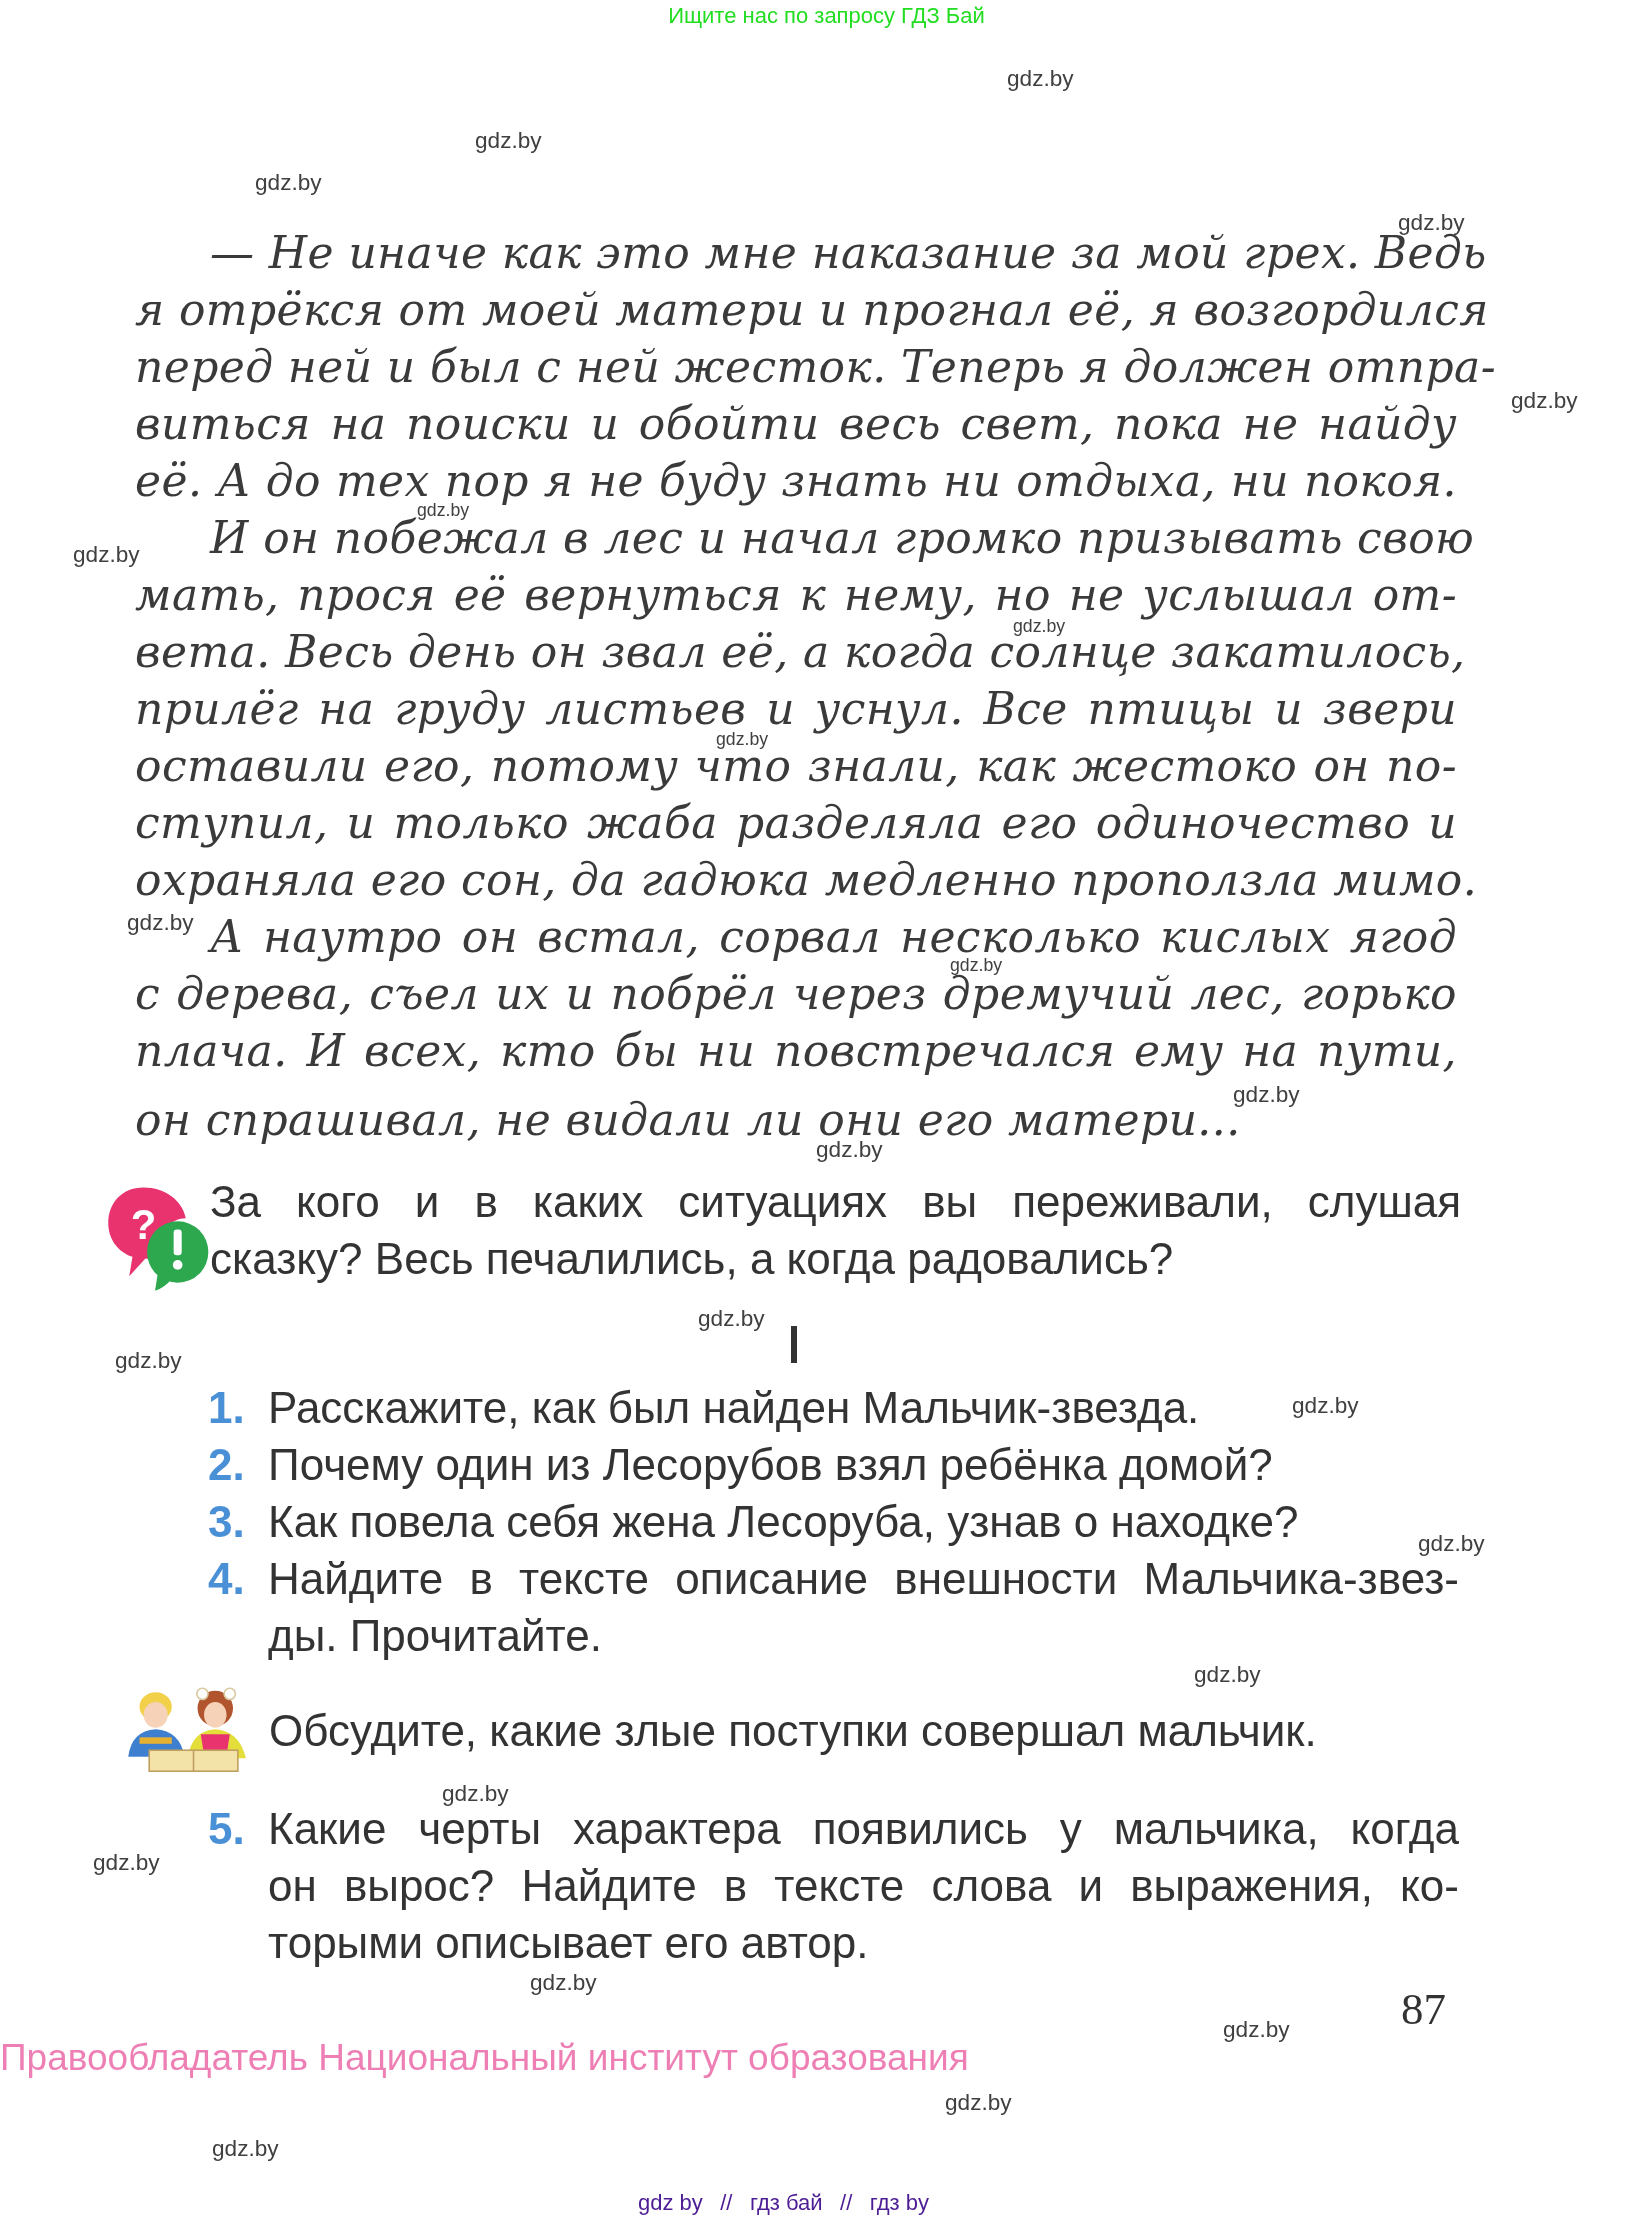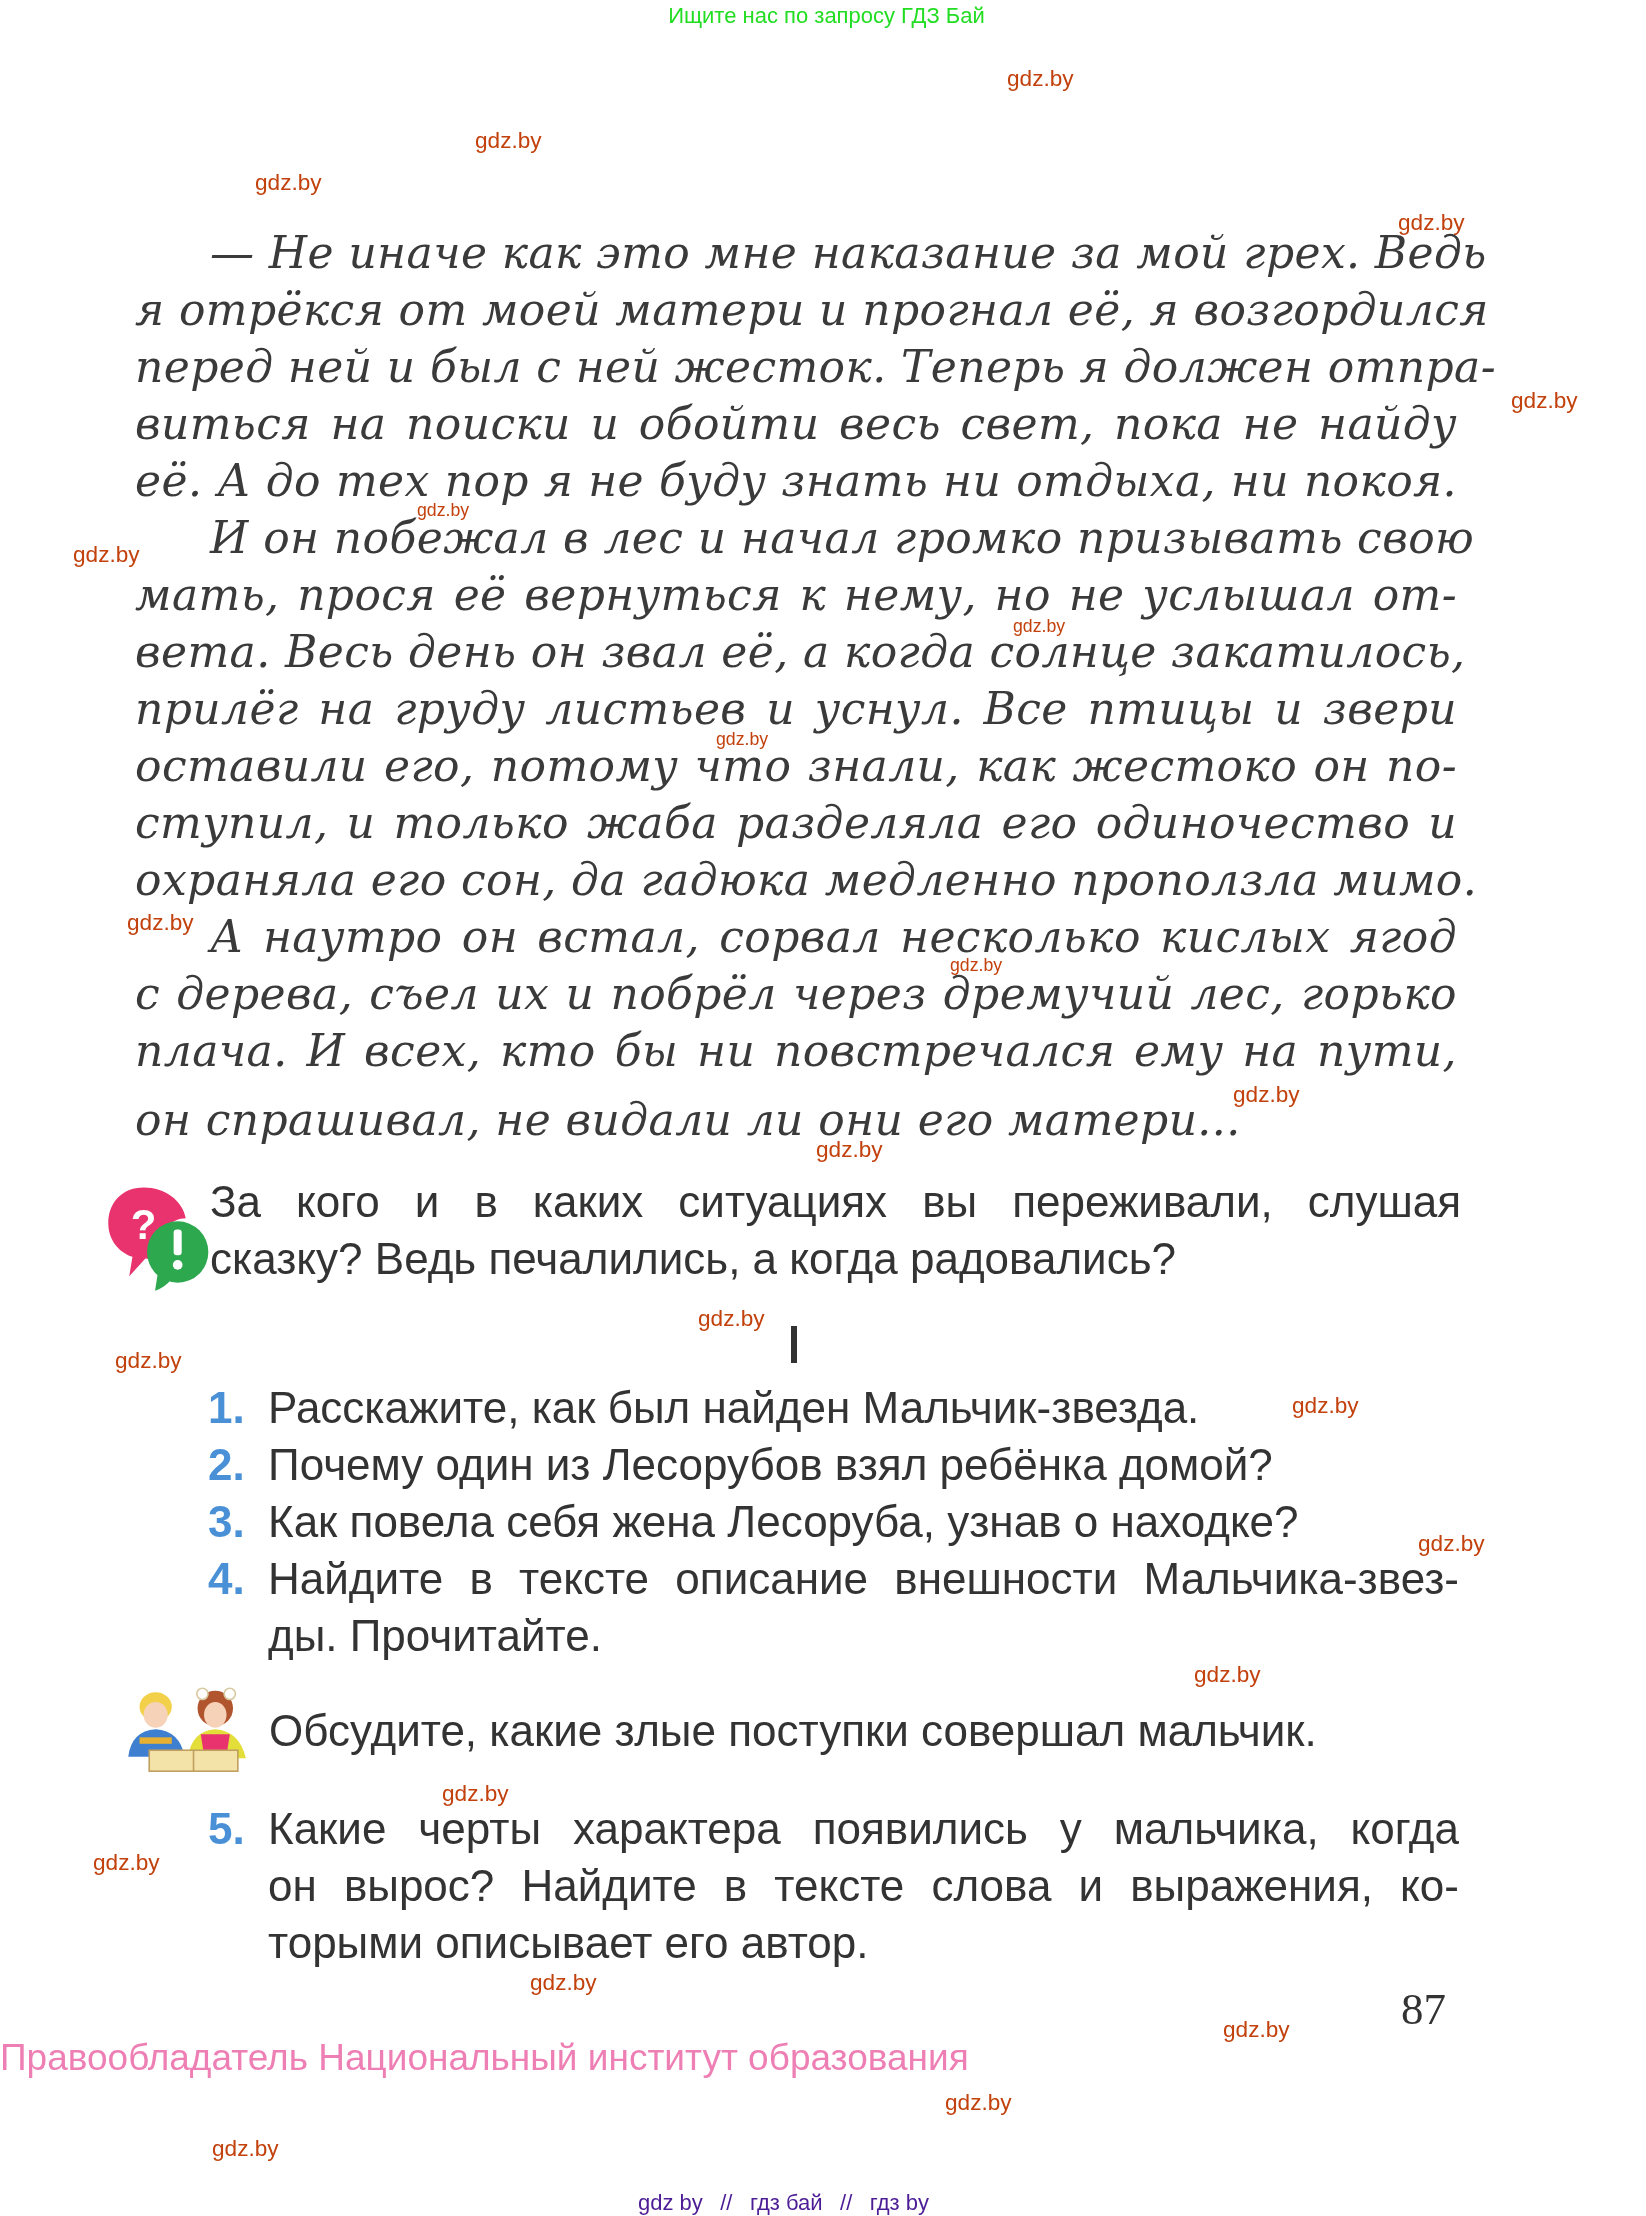--- a/index.html
+++ b/index.html
@@ -22,21 +22,21 @@
       width: 1647px;
       text-align: center;
       font-family: "Liberation Sans", sans-serif;
       font-size: 22px;
       color: #22dd22;
     }
     .wm {
       position: absolute;
       font-family: "Liberation Sans", sans-serif;
       font-size: 22.6px;
-      color: #c2410c;
+      color: #404040;
       white-space: nowrap;
     }
     .wm.small {
       font-size: 17.7px;
     }
     .story {
       position: absolute;
       left: 135px;
       top: 224px;
       width: 1322px;
@@ -240,21 +240,21 @@
       <path d="M48 8 C20 8 4 28 4 52 C4 72 16 88 34 94 L30 118 L50 96 C56 97 62 96 66 94 C62 82 64 68 74 58 C82 50 92 46 100 46 C96 24 74 8 48 8 Z" fill="#e8336e"></path>
       <text x="32" y="72" font-family="Liberation Sans, sans-serif" font-size="52" font-weight="bold" fill="#ffffff">?</text>
       <circle cx="90" cy="88" r="38" fill="#2ea84f"></circle>
       <path d="M66 110 L62 136 Q74 132 82 122 Z" fill="#2ea84f"></path>
       <rect x="85" y="60" width="10" height="32" rx="4" fill="#ffffff"></rect>
       <circle cx="90" cy="104" r="6" fill="#ffffff"></circle>
     </svg>
   </span>
   <div class="q-text sans-text">
     <span class="line">За кого и в каких ситуациях вы переживали, слушая</span>
-    <span class="line last">сказку? Ведь печалились, а когда радовались?</span>
+    <span class="line last">сказку? Весь печалились, а когда радовались?</span>
   </div>
 </div>
 
 <div class="section-marker"></div>
 
 <div class="tasks sans-text">
   <div class="task">
     <span class="num">1.</span>
     <span class="line">Расскажите, как был найден Мальчик-звезда.</span>
   </div>

